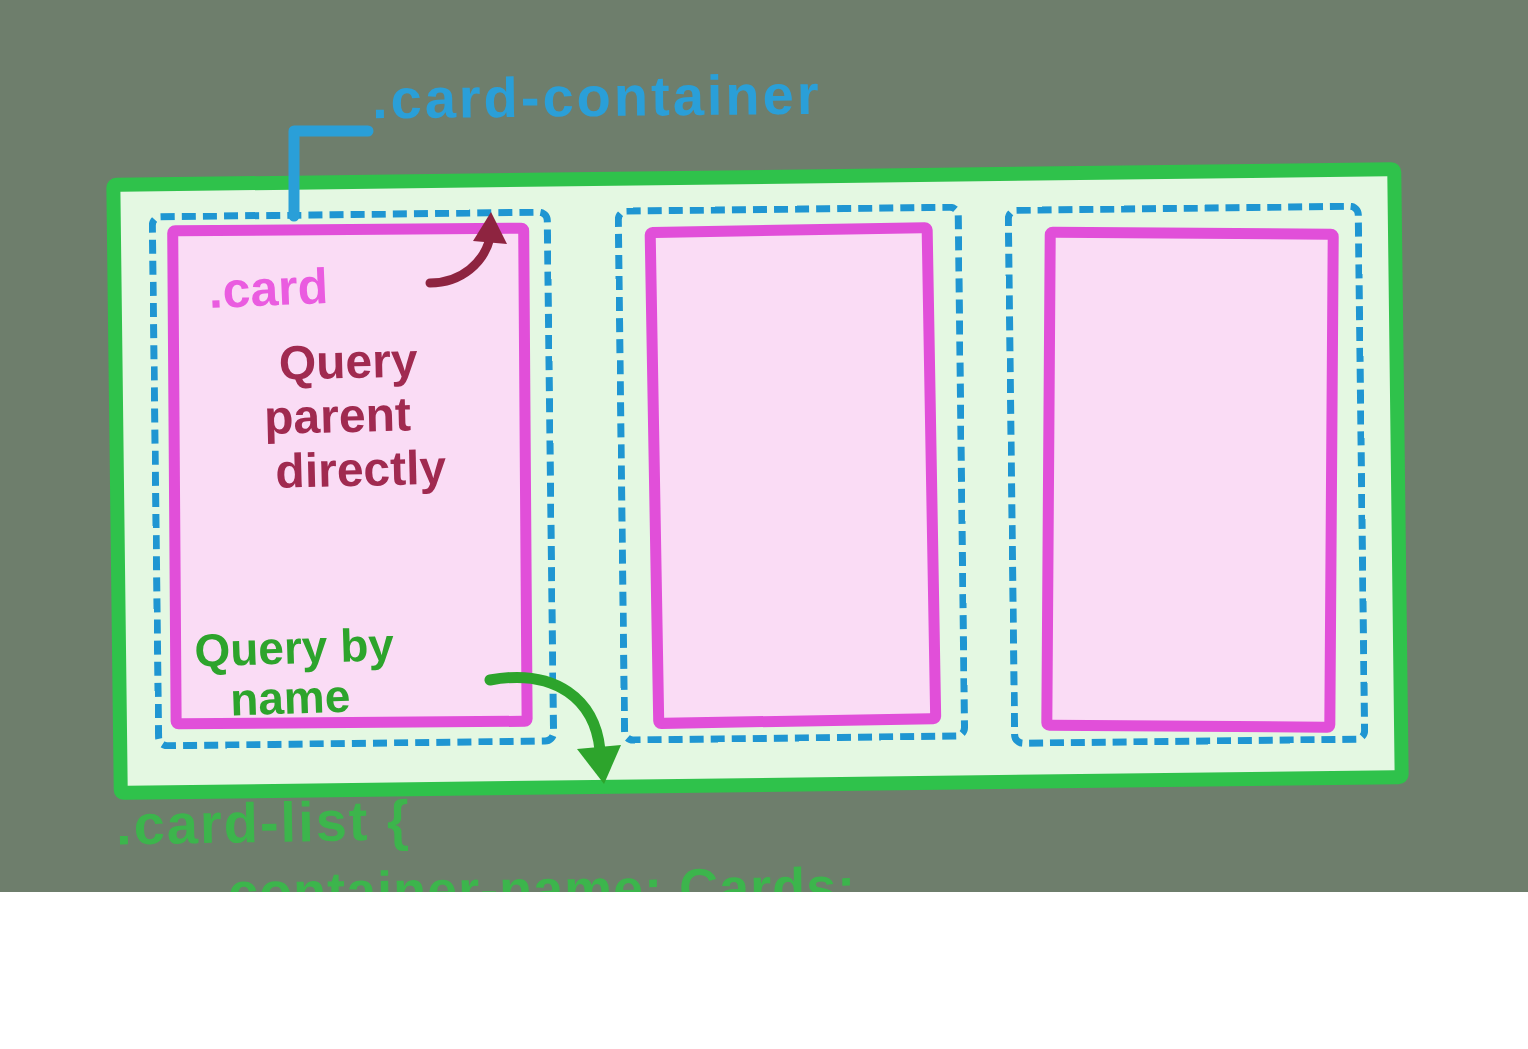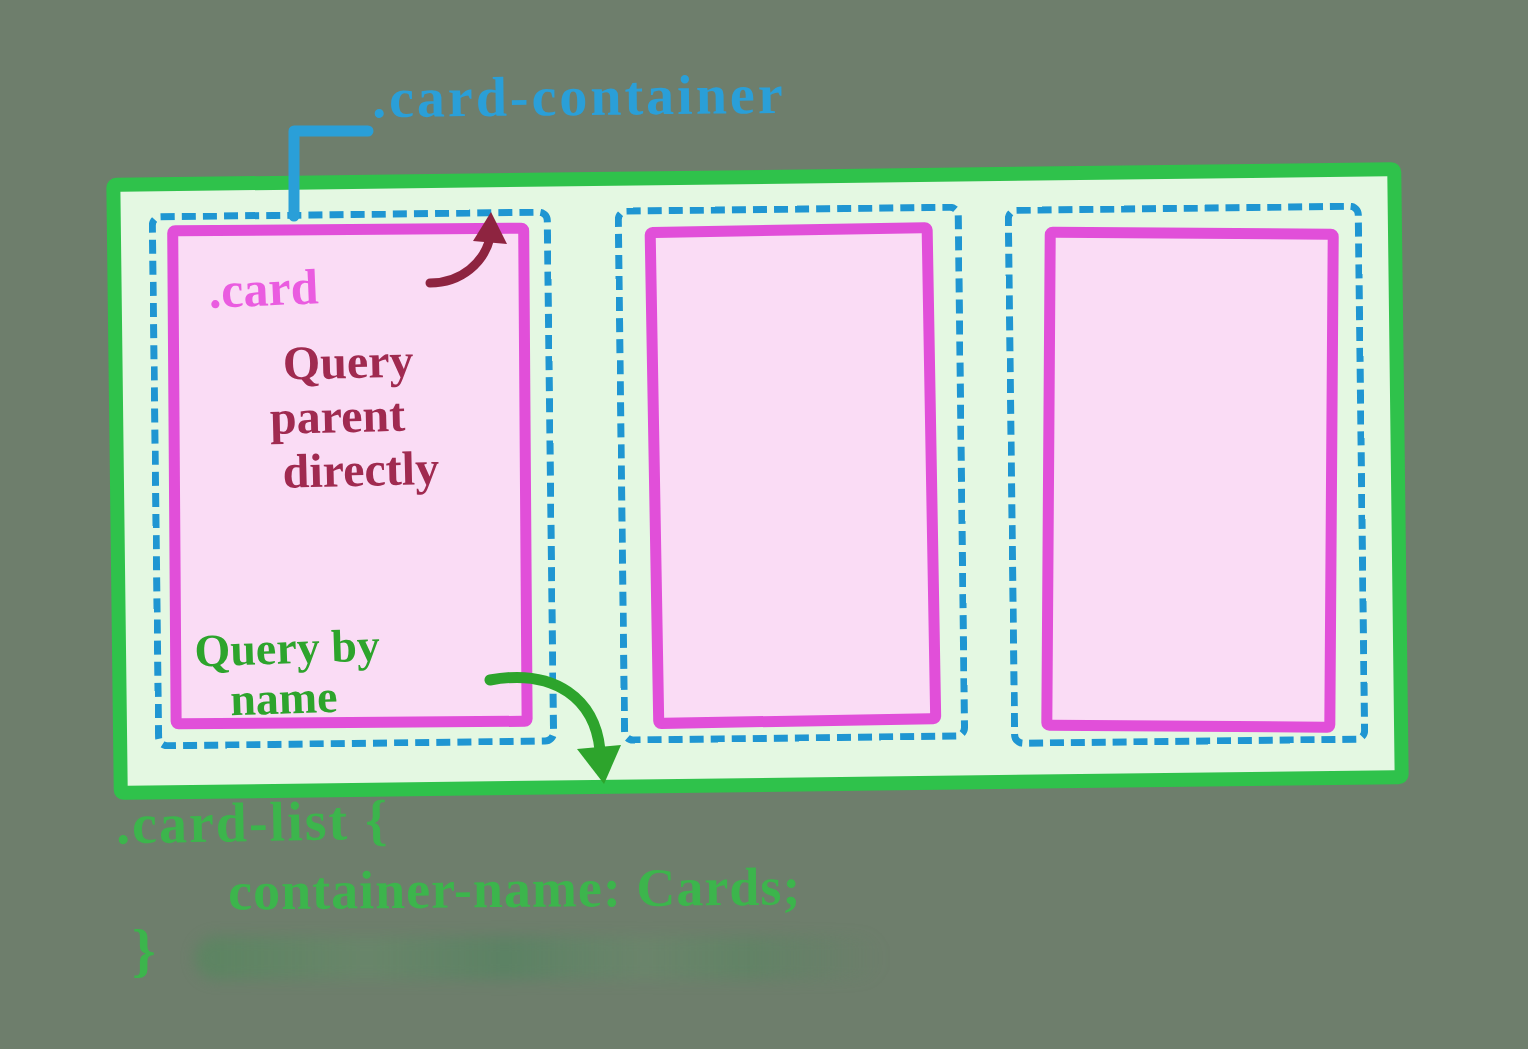--- a/index.html
+++ b/index.html
@@ -1,21 +1,21 @@
 <!DOCTYPE html>
 <html style="--bg: #6e7e6c; --container-border: #2fc24b; --container-fill: #e4f8e2; --outline-blue: #1f96d2; --label-blue: #2a9fd8; --card-border: #e14fd9; --card-fill: #fadcf5; --card-label: #ea5ce0; --maroon: #a02a50; --arrow-dark: #8e2440; --annotation-green: #2da42c; --code-green: #3cb54c;"><head>
 <meta charset="utf-8">
 <style>
   html,body{margin:0;padding:0;}
   .page{
     position:relative;
-    width:1528px;height:1049px;
+    width:1528px;height:892px;
     background:var(--bg);
     overflow:hidden;
-    font-family:Liberation Serif, serif;
+    font-family:Liberation Sans, sans-serif;
     font-weight:bold;
   }
   .overlay{
     position:absolute;left:0;top:0;z-index:50;pointer-events:none;
   }
   .top-label{
     position:absolute;left:372px;top:64px;
     font-size:56px;letter-spacing:3px;
     color:var(--label-blue);
     transform:rotate(-0.6deg);

